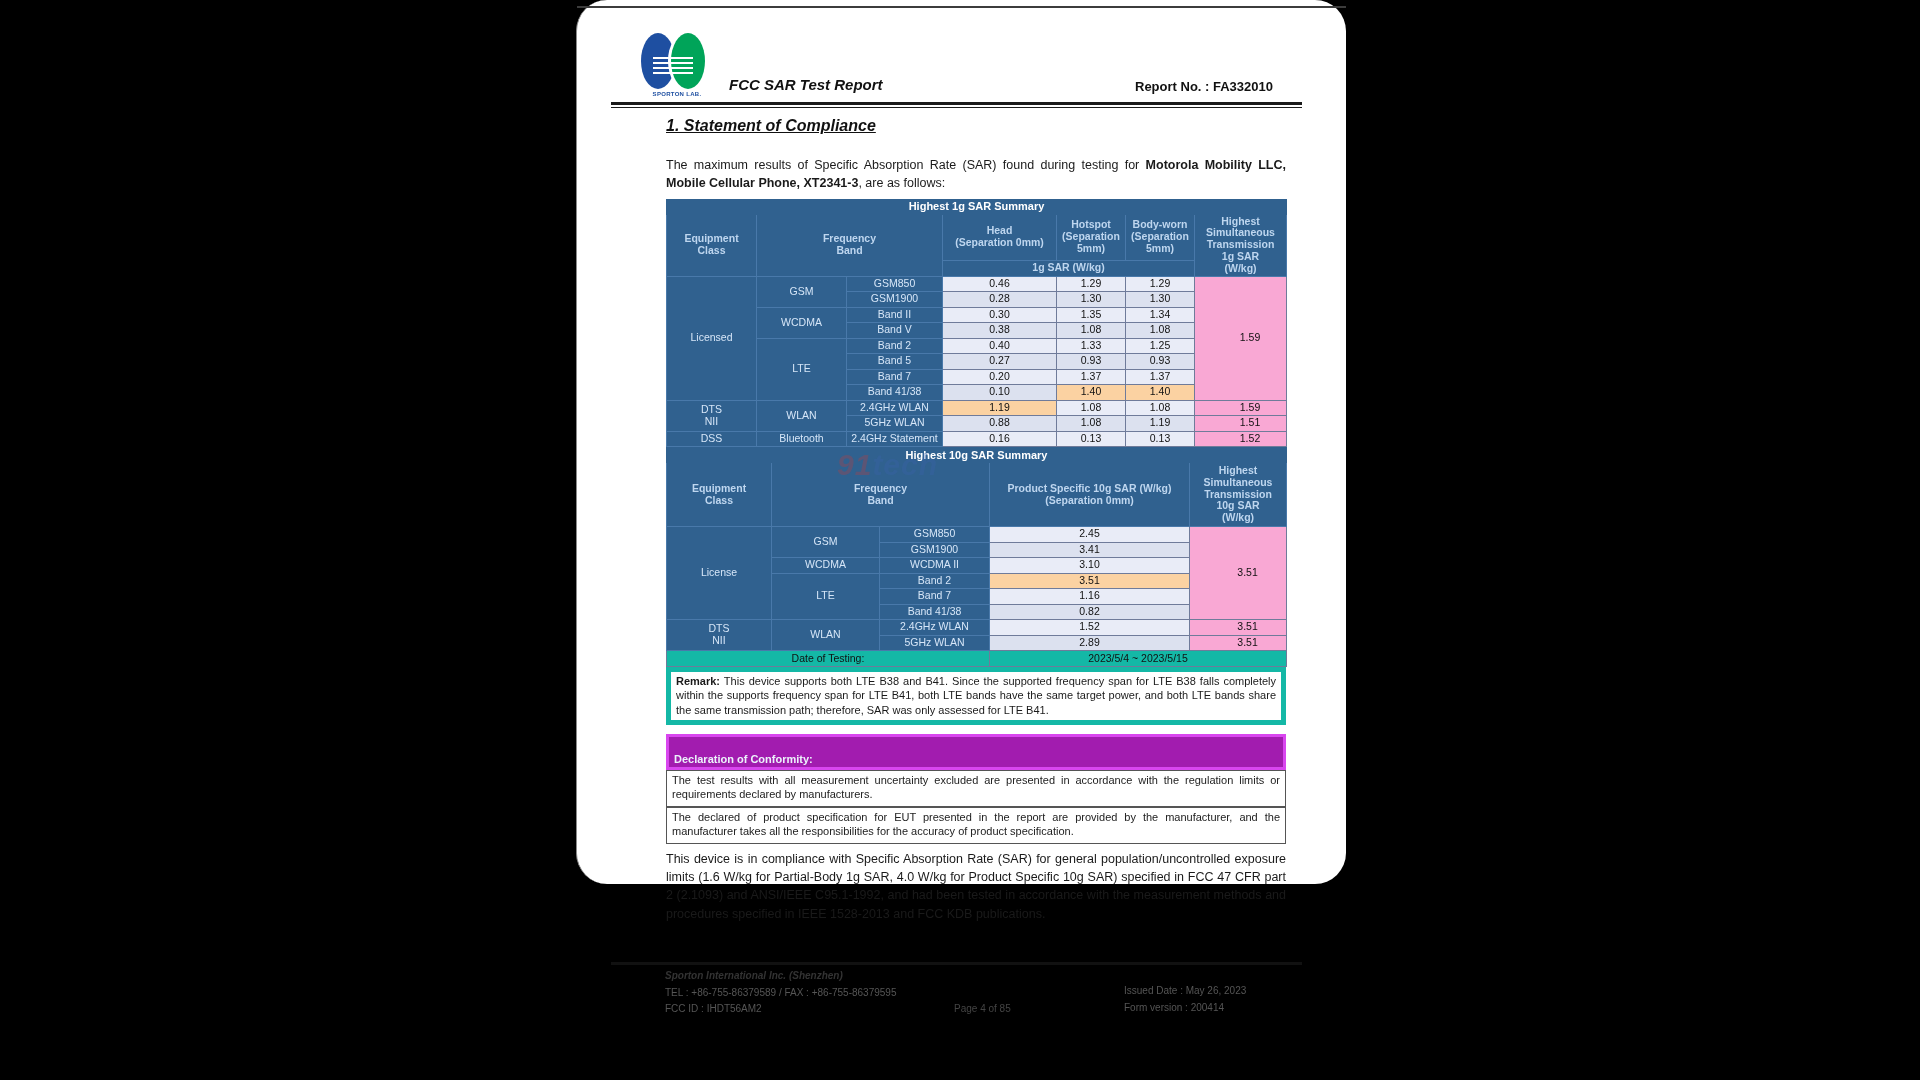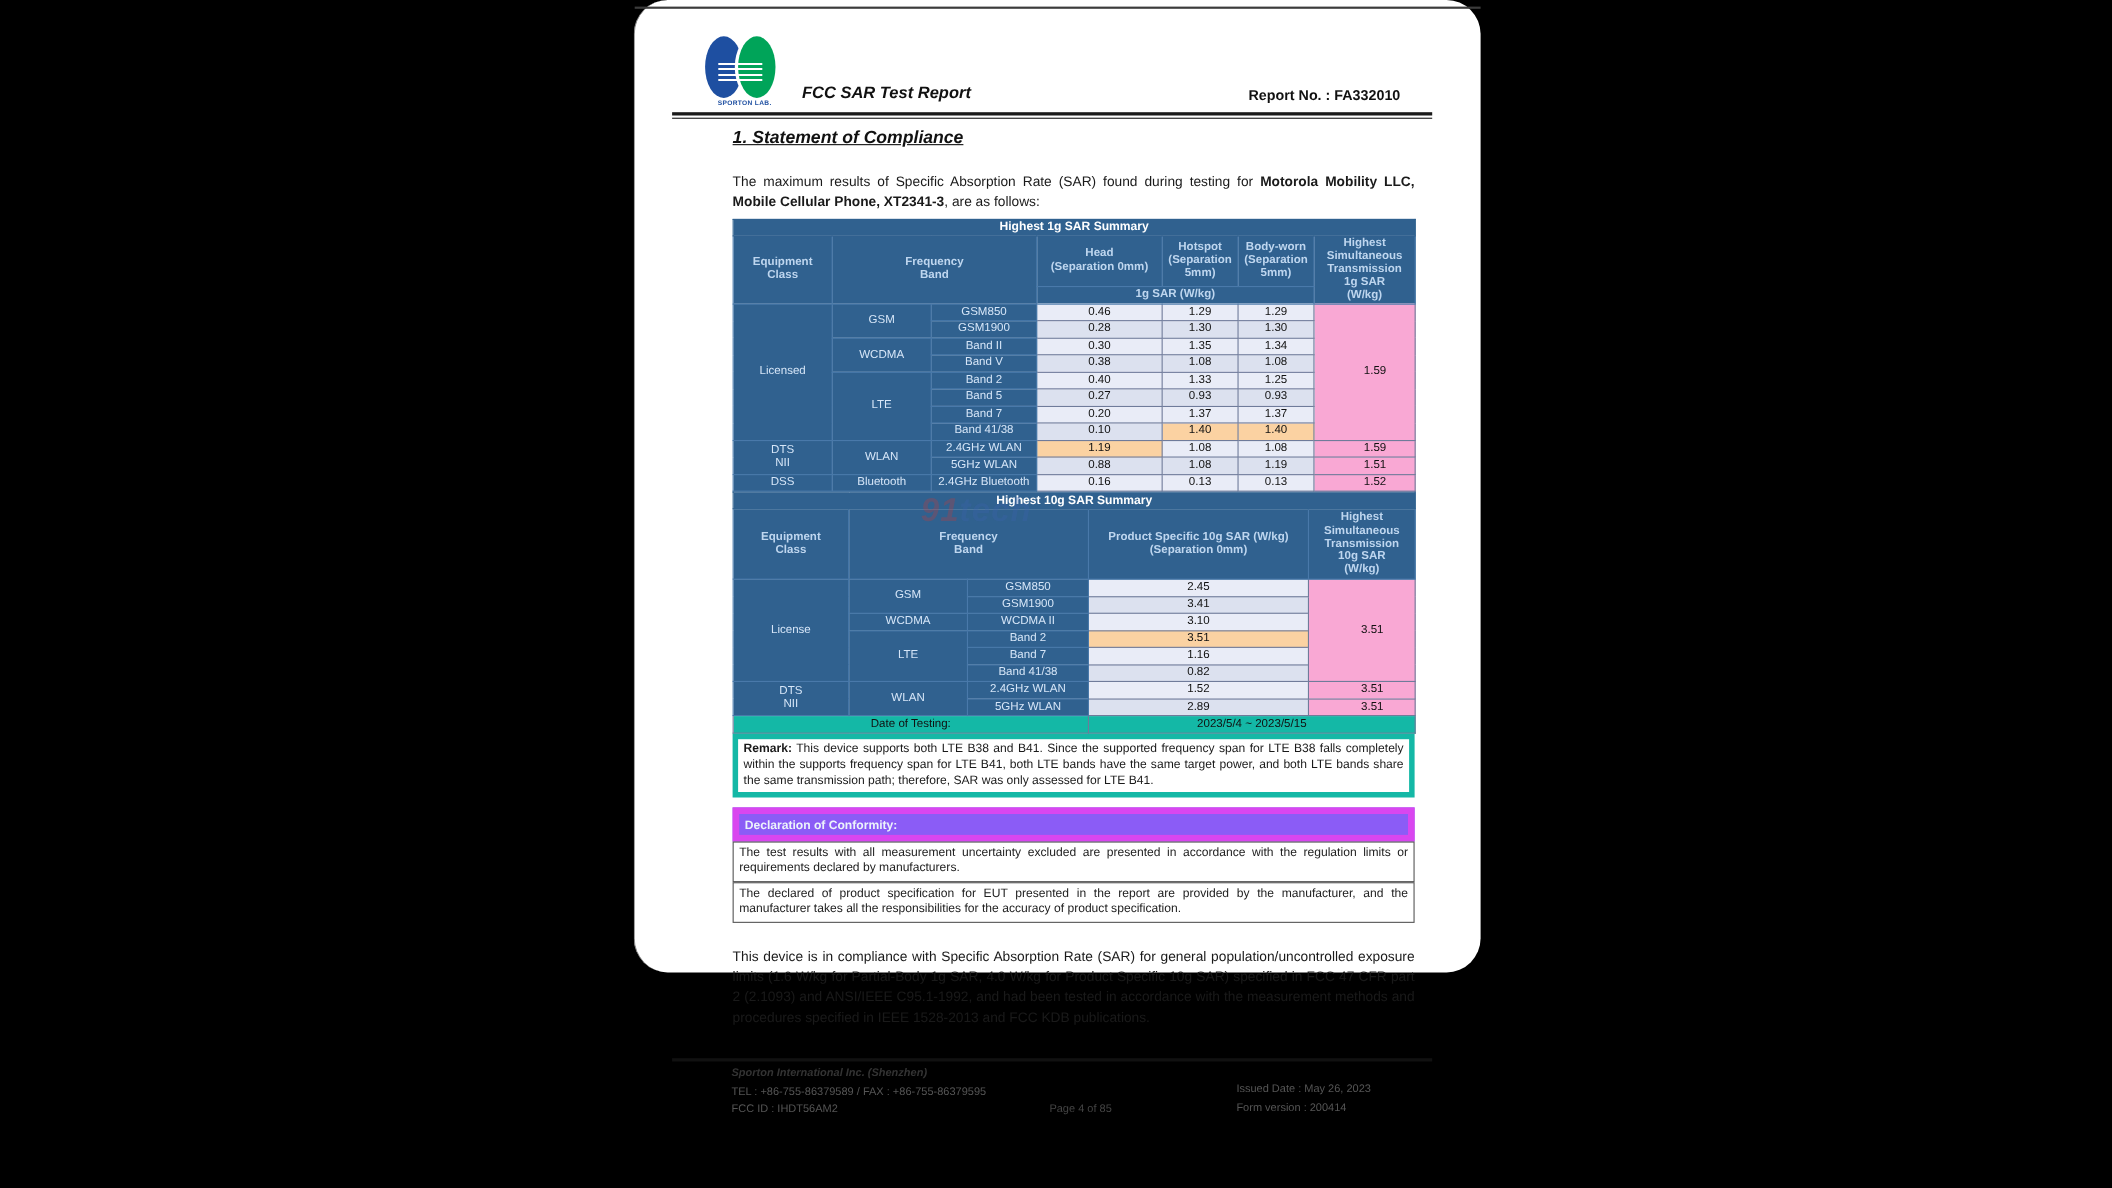--- a/index.html
+++ b/index.html
@@ -47,26 +47,26 @@
   .hl{background:#fbd2a2 !important;font-weight:normal;}
   .r1g tbody tr{height:15.5px;}
   .r10g tbody tr{height:15.5px;}
   .hrow1{height:46px;}
   .hrow2{height:16px;}
   .hrow10{height:64px;}
   .daterow td{background:#14b8a6;border:1px solid #6f7b9a;height:15px;}
 
   .remark-box{border:5px solid #14b8a6;padding:2px 5px 3px;font-size:11px;line-height:1.3;
     text-align:justify;}
-  .sec-bar{background:#8b5cf6;border:6px solid #d946ef;color:#ecf3fb;font-weight:bold;
-    font-size:11px;padding:5px 5px 2px;margin-top:9px;}
+  .sec-bar{background:#a21caf;border:3px solid #d946ef;color:#ecf3fb;font-weight:bold;
+    font-size:11px;padding:16px 5px 2px;margin-top:9px;}
   .sec-bar.second{margin-top:4px;}
   .sec-box{border:1px solid #555;padding:2px 5px 4px;font-size:11px;line-height:1.32;
     text-align:justify;color:#222;}
-  .final-para{margin-top:22px;font-size:12.5px;line-height:1.46;text-align:justify;}
+  .final-para{margin-top:6px;font-size:12.5px;line-height:1.46;text-align:justify;}
 
   .watermark{position:absolute;left:260px;top:448px;font-size:30px;font-weight:bold;
     font-style:italic;letter-spacing:1px;pointer-events:none;}
   .wm-91{color:rgba(195,60,60,.30);}
   .wm-tech{color:rgba(60,100,170,.32);}
 
   
   .footer-rule{position:absolute;left:34px;top:962px;width:691px;height:0;border-top:3px solid #111;}
   .f{position:absolute;font-size:10px;color:#555;}
   .f-company{left:88px;top:970px;font-weight:bold;font-style:italic;color:#333;}
@@ -201,21 +201,21 @@
         <tr>
           <td class="bc">5GHz WLAN</td>
           <td class="dc">0.88</td>
           <td class="dc">1.08</td>
           <td class="dc">1.19</td>
           <td class="hc">1.51</td>
         </tr>
         <tr>
           <td class="bc">DSS</td>
           <td class="bc">Bluetooth</td>
-          <td class="bc">2.4GHz Bluetooth</td>
+          <td class="bc">2.4GHz Statement</td>
           <td class="dc">0.16</td>
           <td class="dc">0.13</td>
           <td class="dc">0.13</td>
           <td class="hc">1.52</td>
         </tr>
       </tbody>
     </table>
 
     <table class="r10g">
       <colgroup>

